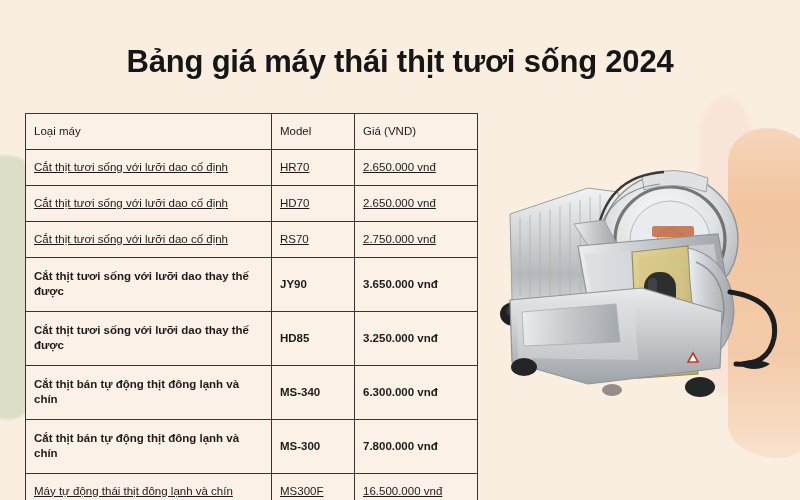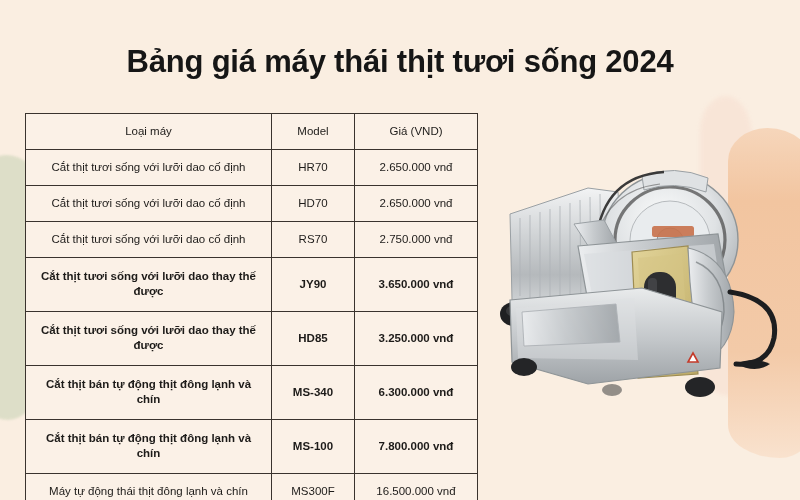--- a/index.html
+++ b/index.html
@@ -83,31 +83,31 @@
     table-layout: fixed;
     background: #fbf1e7;
   }
   table.price-table td,
   table.price-table th {
     border: 1px solid #3a332e;
     padding: 6px 8px 7px 8px;
     font-size: 11.5px;
     line-height: 15px;
     color: #1d1b19;
-    text-align: center;
+    text-align: left;
     font-weight: normal;
     vertical-align: middle;
     background: #fbf1e7;
   }
   col.c-type  { width: 246px; }
   col.c-model { width: 83px;  }
   col.c-price { width: 123px; }
 
   tr.hdr td { height: 22px; }
-  tr.r1 td { height: 22px; }
+  tr.r1 td { height: 22px; text-decoration: underline; }
   tr.r2 td { height: 40px; font-weight: bold; }
 </style>
 </head>
 <body>
 
 <div id="page">
 
   <div class="brush" id="brush-left"></div>
   <div class="brush" id="brush-right-pale"></div>
   <div class="brush" id="brush-right-peach"></div>
@@ -236,21 +236,21 @@
           <td>HD85</td>
           <td>3.250.000 vnđ</td>
         </tr>
         <tr class="r2">
           <td>Cắt thịt bán tự động thịt đông lạnh và chín</td>
           <td>MS-340</td>
           <td>6.300.000 vnđ</td>
         </tr>
         <tr class="r2">
           <td>Cắt thịt bán tự động thịt đông lạnh và chín</td>
-          <td>MS-100</td>
+          <td>MS-300</td>
           <td>7.800.000 vnđ</td>
         </tr>
         <tr class="r1">
           <td>Máy tự động thái thịt đông lạnh và chín</td>
           <td>MS300F</td>
           <td>16.500.000 vnđ</td>
         </tr>
 
       </tbody>
     </table>

